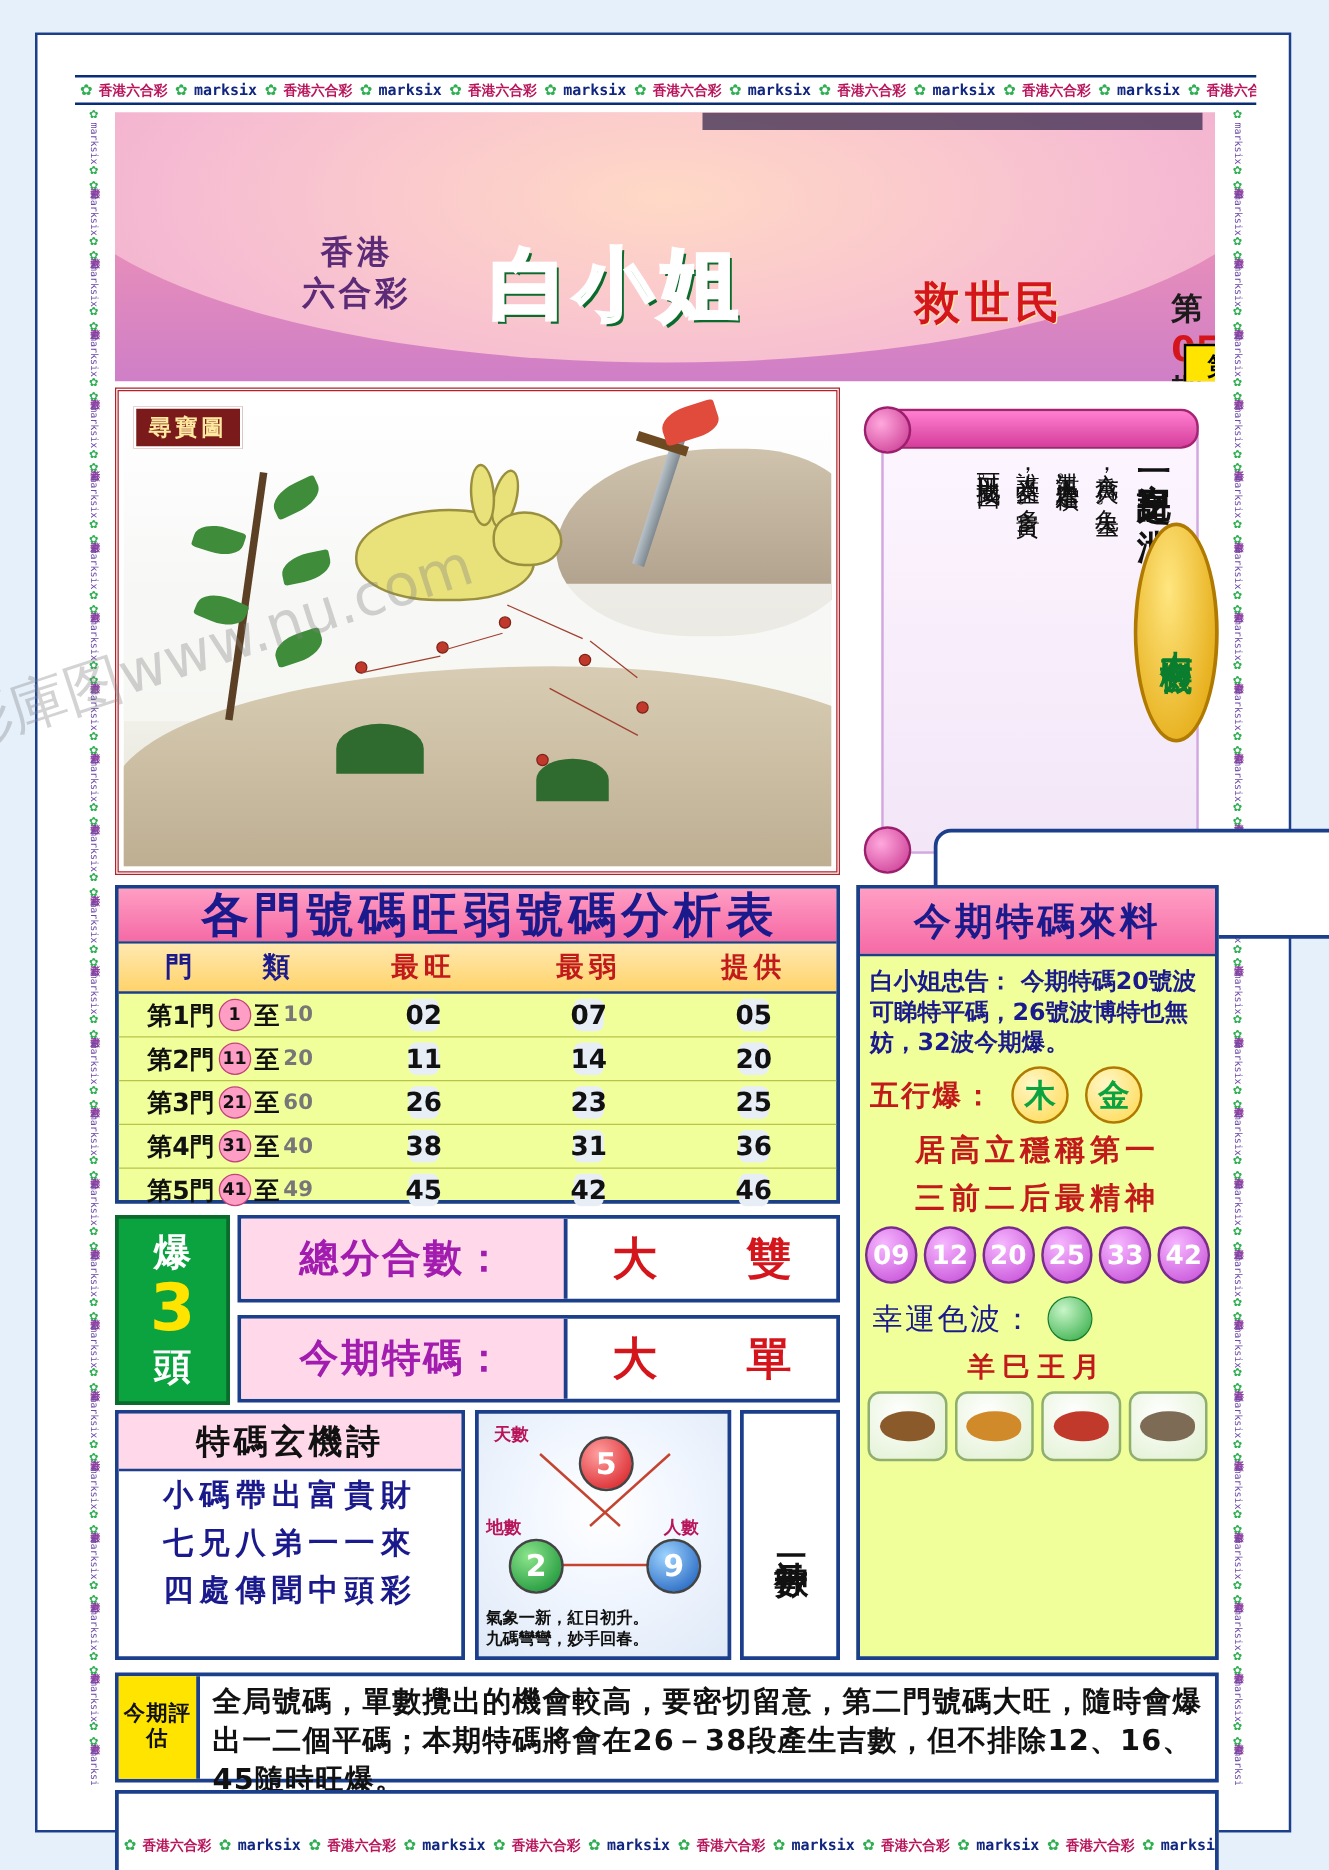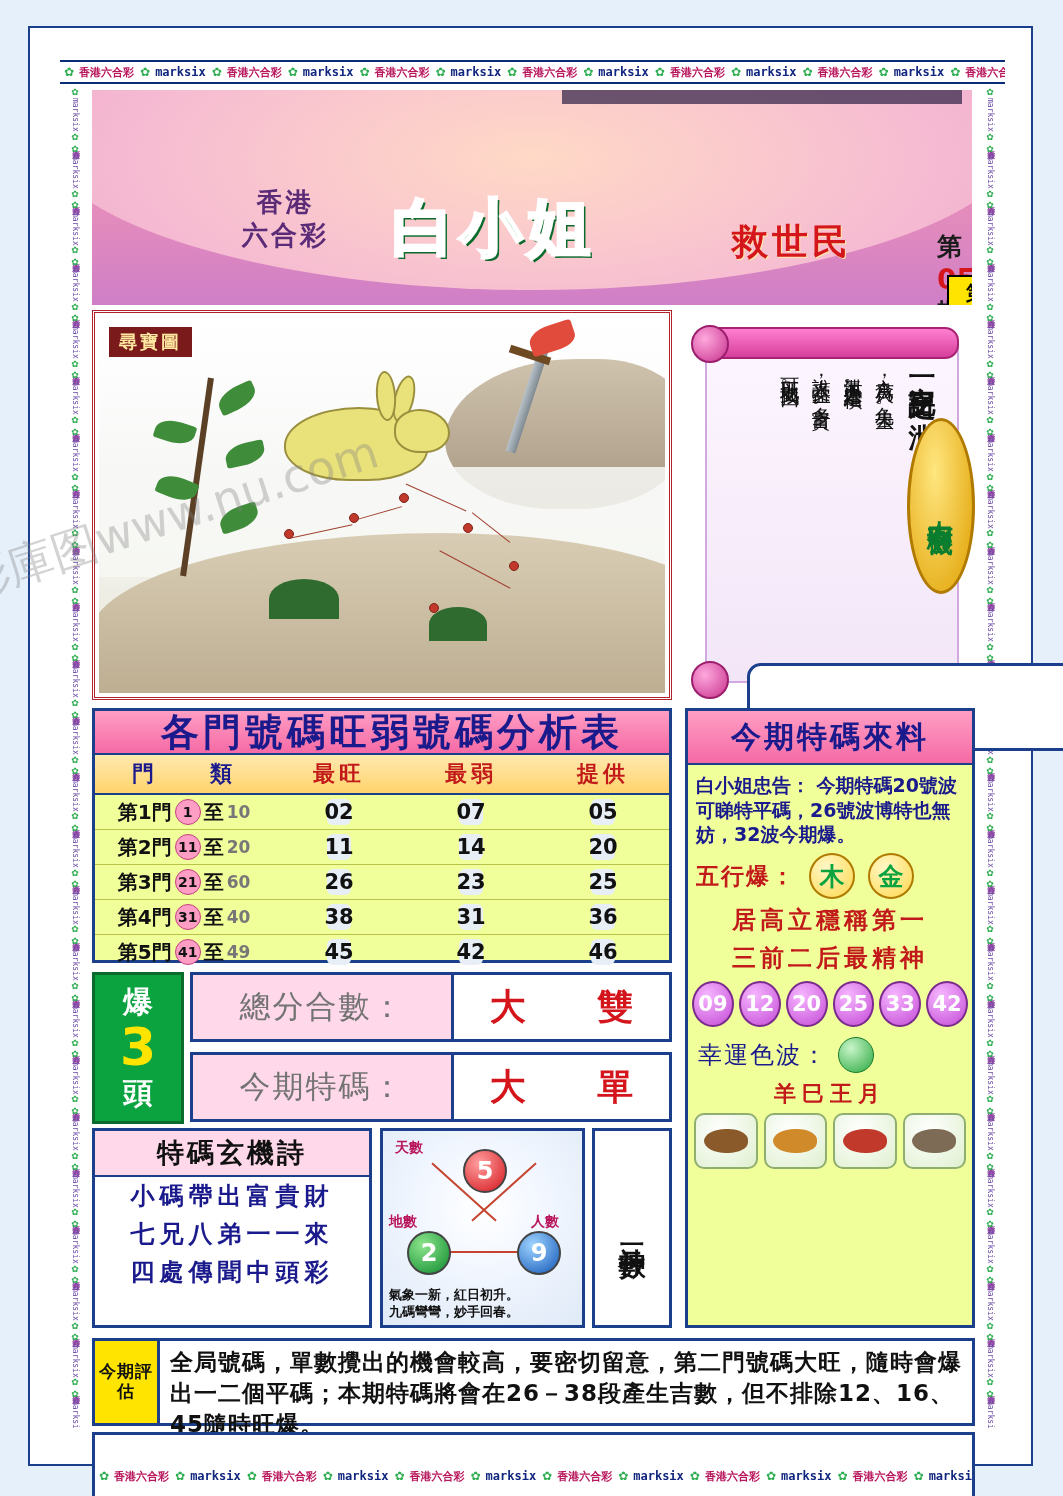--- a/index.html
+++ b/index.html
@@ -223,21 +223,21 @@
   .bao .b2{font-size:52px;font-weight:bold;color:#ffe400;line-height:.95;}
   .bao .b3{font-size:30px;font-weight:bold;}
   .row-box{
     position:absolute;left:160px;width:482px;height:70px;border:3px solid #1b3f8b;box-sizing:border-box;
     display:flex;align-items:center;background:#fff;
   }
   .row-box.one{top:944px;}
   .row-box.two{top:1024px;}
   .rb-label{
     width:258px;height:100%;background:#ffd9ea;display:flex;align-items:center;justify-content:center;
-    font-size:31px;font-weight:normal;color:#737373;letter-spacing:2px;border-right:3px solid #1b3f8b;
+    font-size:31px;font-weight:bold;color:#a21caf;letter-spacing:2px;border-right:3px solid #1b3f8b;
   }
   .rb-vals{flex:1;display:flex;align-items:center;justify-content:space-around;}
   .rb-vals span{font-size:36px;font-weight:bold;color:#d4161c;}
 
   
   .poem-box{
     position:absolute;left:62px;top:1100px;width:280px;height:200px;
     border:3px solid #1b3f8b;background:#fff;box-sizing:border-box;
   }
   .poem-box .ph{

